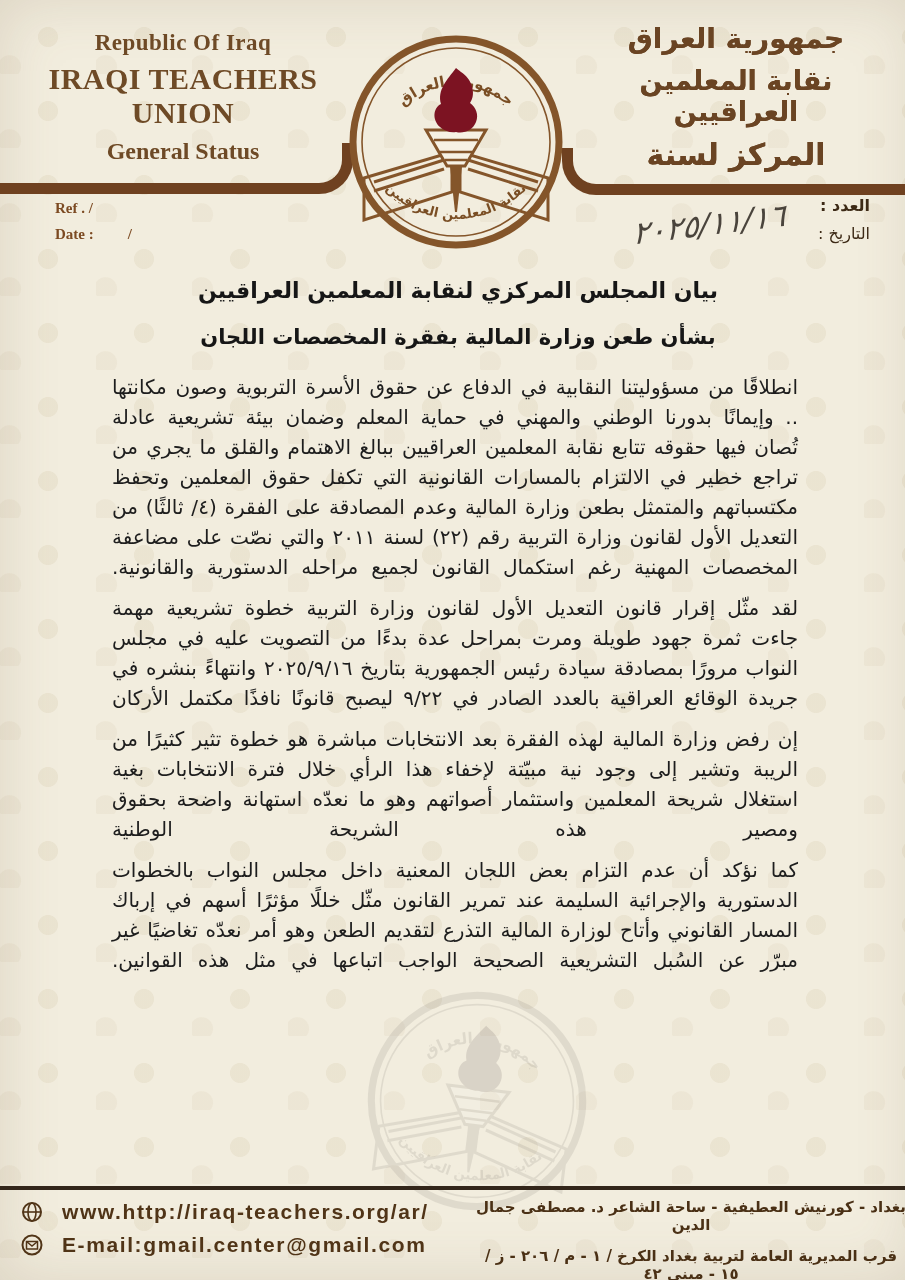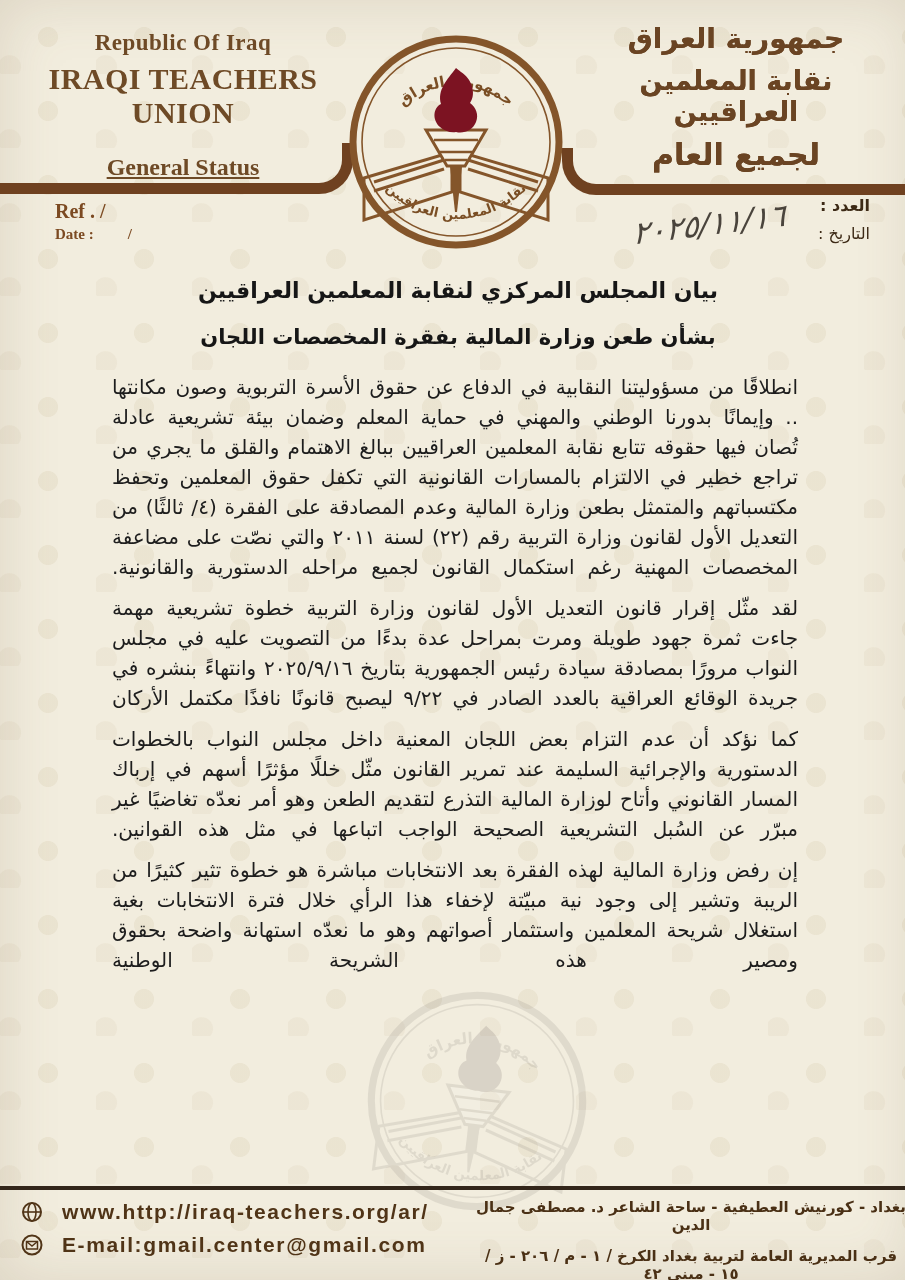--- a/index.html
+++ b/index.html
@@ -19,21 +19,21 @@
     padding-left:11px;
   }
   
   .en-block{
     position:absolute;left:38px;top:30px;width:290px;
     text-align:center;color:#6e4a26;
     font-family:"Liberation Serif", serif;font-weight:bold;
   }
   .en-block .l1{font-size:23px;letter-spacing:.5px;}
   .en-block .l2{font-size:30px;margin-top:6px;letter-spacing:.5px;}
-  .en-block .l3{font-size:24px;margin-top:24px;text-decoration:underline;}
+  .en-block .l3{font-size:24px;margin-top:8px;}
   .ar-callig{
     position:absolute;right:30px;top:22px;width:300px;
     text-align:center;color:#6a4423;direction:rtl;
     font-weight:bold;
     text-shadow:0 0 .6px #6a4423;
   }
   .ar-callig .l1{font-size:28px;}
   .ar-callig .l2{font-size:27px;margin-top:10px;}
   .ar-callig .l3{font-size:30px;margin-top:10px;letter-spacing:2px;}
 
@@ -49,21 +49,21 @@
   }
 
   .logo-svg{position:absolute;left:340px;top:26px;width:232px;height:232px;}
   .watermark-svg{
     position:absolute;left:358px;top:982px;width:238px;height:238px;
     opacity:.15;filter:grayscale(.85) contrast(.75) brightness(1.15);
     transform:rotate(7deg);
   }
 
   .ref-line{position:absolute;left:55px;top:200px;color:#7c4a22;
-    font-family:"Liberation Serif", serif;font-weight:bold;font-size:20px;}
+    font-family:"Liberation Serif", serif;font-weight:bold;font-size:15px;}
   .date-line{position:absolute;left:55px;top:226px;color:#7c4a22;
     font-family:"Liberation Serif", serif;font-weight:bold;font-size:15px;}
   .date-line .slash{margin-left:34px;}
   .adad{position:absolute;right:46px;top:196px;font-size:16px;font-weight:bold;
     color:#3d2a16;direction:rtl;}
   .tareekh{position:absolute;right:46px;top:224px;font-size:16px;font-weight:normal;
     color:#3d2a16;direction:rtl;}
   .hw-date{
     position:absolute;right:130px;top:206px;
     font-size:31px;color:#4a443c;font-style:italic;letter-spacing:3px;
@@ -135,21 +135,21 @@
 
   <div class="en-block">
     <div class="l1">Republic Of Iraq</div>
     <div class="l2">IRAQI TEACHERS UNION</div>
     <div class="l3">General Status</div>
   </div>
 
   <div class="ar-callig">
     <div class="l1">جمهورية العراق</div>
     <div class="l2">نقابة المعلمين العراقيين</div>
-    <div class="l3">لجميع العام</div>
+    <div class="l3">المركز لسنة</div>
   </div>
 
   <div class="band-left"></div>
   <div class="band-right"></div>
 
   <svg class="logo-svg">
     <use href="#union-logo"></use>
   </svg>
 
   <div class="ref-line">Ref . /</div>
@@ -162,22 +162,22 @@
   <div class="hw-date" dir="ltr">٢٠٢٥/١١/١٦</div>
 
   <div class="titles">
     <div class="t1">بيان المجلس المركزي لنقابة المعلمين العراقيين</div>
     <div class="t2">بشأن طعن وزارة المالية بفقرة المخصصات اللجان</div>
   </div>
 
   <div class="body-text">
     <p>انطلاقًا من مسؤوليتنا النقابية في الدفاع عن حقوق الأسرة التربوية وصون مكانتها .. وإيمانًا بدورنا الوطني والمهني في حماية المعلم وضمان بيئة تشريعية عادلة تُصان فيها حقوقه تتابع نقابة المعلمين العراقيين ببالغ الاهتمام والقلق ما يجري من تراجع خطير في الالتزام بالمسارات القانونية التي تكفل حقوق المعلمين وتحفظ مكتسباتهم والمتمثل بطعن وزارة المالية وعدم المصادقة على الفقرة (٤/ ثالثًا) من التعديل الأول لقانون وزارة التربية رقم (٢٢) لسنة ٢٠١١ والتي نصّت على مضاعفة المخصصات المهنية رغم استكمال القانون لجميع مراحله الدستورية والقانونية.</p>
     <p>لقد مثّل إقرار قانون التعديل الأول لقانون وزارة التربية خطوة تشريعية مهمة جاءت ثمرة جهود طويلة ومرت بمراحل عدة بدءًا من التصويت عليه في مجلس النواب مرورًا بمصادقة سيادة رئيس الجمهورية بتاريخ ٢٠٢٥/٩/١٦ وانتهاءً بنشره في جريدة الوقائع العراقية بالعدد الصادر في ٩/٢٢ ليصبح قانونًا نافذًا مكتمل الأركان</p>
+    <p>إن رفض وزارة المالية لهذه الفقرة بعد الانتخابات مباشرة هو خطوة تثير كثيرًا من الريبة وتشير إلى وجود نية مبيّتة لإخفاء هذا الرأي خلال فترة الانتخابات بغية استغلال شريحة المعلمين واستثمار أصواتهم وهو ما نعدّه استهانة واضحة بحقوق ومصير هذه الشريحة الوطنية</p>
     <p>كما نؤكد أن عدم التزام بعض اللجان المعنية داخل مجلس النواب بالخطوات الدستورية والإجرائية السليمة عند تمرير القانون مثّل خللًا مؤثرًا أسهم في إرباك المسار القانوني وأتاح لوزارة المالية التذرع لتقديم الطعن وهو أمر نعدّه تغاضيًا غير مبرّر عن السُبل التشريعية الصحيحة الواجب اتباعها في مثل هذه القوانين.</p>
-    <p>إن رفض وزارة المالية لهذه الفقرة بعد الانتخابات مباشرة هو خطوة تثير كثيرًا من الريبة وتشير إلى وجود نية مبيّتة لإخفاء هذا الرأي خلال فترة الانتخابات بغية استغلال شريحة المعلمين واستثمار أصواتهم وهو ما نعدّه استهانة واضحة بحقوق ومصير هذه الشريحة الوطنية</p>
   </div>
 
   <svg class="watermark-svg">
     <use href="#union-logo"></use>
   </svg>
 
   <div class="footer-rule"></div>
 
   <div class="footer-left">
     <div class="footer-row">

